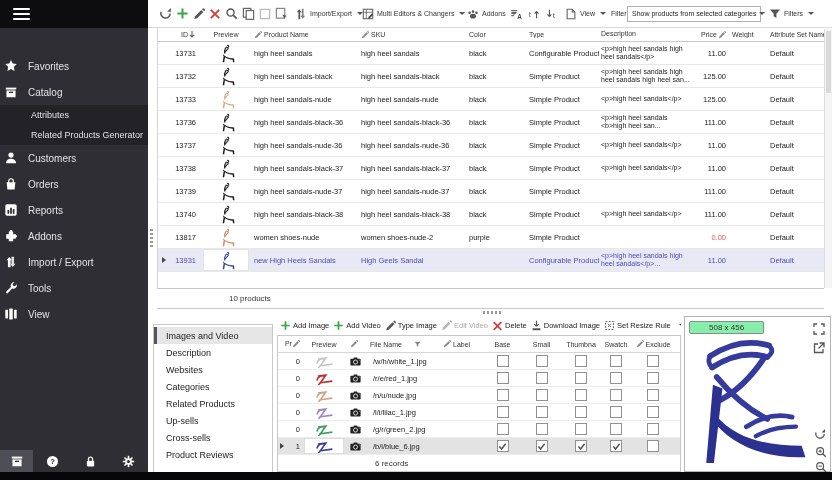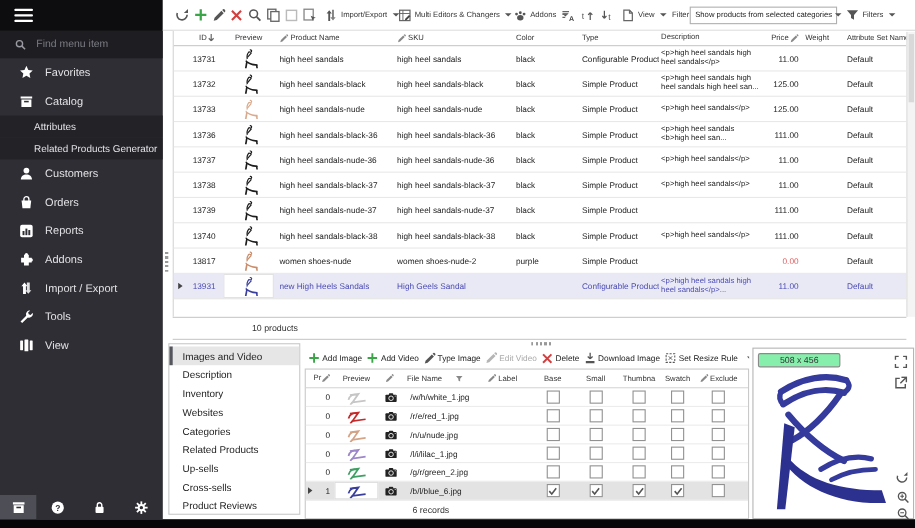--- a/index.html
+++ b/index.html
@@ -4,21 +4,21 @@
 <style>
 *{margin:0;padding:0;box-sizing:border-box}
 html,body{width:832px;height:480px;overflow:hidden}
 #app{position:relative;width:832px;height:480px;background:#fff;font-family:"Liberation Sans",sans-serif;color:#222}
 
 .sidebar{position:absolute;left:0;top:0;width:148px;height:472px;background:#2e2e34;color:#e3e3e6;overflow:hidden}
 .sb-top{height:28px;background:#0d0d10;display:flex;align-items:center;padding-left:13px}
 .burger i{display:block;width:17px;height:2.4px;background:#fff;margin:2.6px 0;border-radius:1px}
 .sb-search{height:25px;background:#1d1d22;display:flex;align-items:center;gap:9px;padding-left:13px;color:#7c7c84;font-size:9.5px}
 .sb-nav{position:absolute;top:53px;left:0;right:0}
-.sb-item{height:26px;display:flex;align-items:center;gap:9px;padding-left:16px;font-size:10px;white-space:nowrap}
+.sb-item{height:26px;display:flex;align-items:center;gap:9px;padding-left:3px;font-size:10px;white-space:nowrap}
 .sb-ico{width:16px;height:16px;display:flex;align-items:center;justify-content:center;flex:0 0 16px}
 .sb-sub{height:20px;display:flex;align-items:center;padding-left:31px;font-size:9px;background:#222227;position:relative;white-space:nowrap}
 .sb-sub.sel{background:#3e3e48}
 .sb-sub.sel::before{content:"";position:absolute;left:0;top:0;bottom:0;width:3px;background:#fff}
 .sb-bottom{position:absolute;left:0;top:450px;width:148px;height:22px;display:flex;align-items:stretch}
 .sb-bcell{flex:1;display:flex;align-items:center;justify-content:center}
 .sb-bcell.first{flex:0 0 33px;background:#4e4e56}
 .bstrip{position:absolute;left:0;top:472px;width:832px;height:8px;background:#060608}
 
 .toolbar{position:absolute;left:148px;top:0;width:684px;height:28px;background:#fff;border-bottom:1px solid #d9d9d9;font-size:7px;color:#333}
@@ -48,21 +48,21 @@
 .price-red{color:#e05c5c !important}
 .rowarrow{width:0;height:0;border-top:3.5px solid transparent;border-bottom:3.5px solid transparent;border-left:4.5px solid #444}
 .imgbox{background:#fff;border:1px solid #e2e2e2;width:46px;height:22px;display:flex;align-items:center;justify-content:center}
 .vscroll{position:absolute;left:824px;top:29px;width:8px;height:259px;background:#f4f4f4;border-left:1px solid #ddd}
 .vthumb{position:absolute;left:1px;top:2px;width:5px;height:62px;background:#d9d9d9}
 .pstatus{position:absolute;left:157px;top:288px;width:667px;height:21px;border-top:1px solid #c9c9c9;border-bottom:1px solid #c9c9c9;display:flex;align-items:center;font-size:8px;color:#333;background:#fff}
 .pstatus span{margin-left:72px}
 .vhandle{position:absolute;left:150px;top:229px;width:3px;height:18px;background:repeating-linear-gradient(#999 0 2px,transparent 2px 4px)}
 .hhandle{position:absolute;left:483px;top:311px;width:18px;height:3px;background:repeating-linear-gradient(90deg,#999 0 2px,transparent 2px 4px)}
 
-.tabs{position:absolute;left:153px;top:312px;width:120px;height:156px;border:1px solid #c9c9c9;background:#fff;font-size:9px;color:#222;padding-top:2px}
+.tabs{position:absolute;left:153px;top:324px;width:120px;height:156px;border:1px solid #c9c9c9;background:#fff;font-size:9px;color:#222;padding-top:2px}
 .tab{height:17px;display:flex;align-items:center;padding-left:12px;position:relative;white-space:nowrap}
 .tab.sel{background:#e6e6e6}
 .tab.sel::before{content:"";position:absolute;left:0;top:0;bottom:0;width:3px;background:#55555e}
 
 .imgbar{position:absolute;left:279px;top:316px;width:402px;height:19px;display:flex;align-items:center;font-size:7.5px;color:#222;gap:2px;overflow:hidden}
 .ibtn{display:flex;align-items:center;gap:2px;padding:0 1px;white-space:nowrap}
 .ibtn.dis{color:#aaa}
 .imgtable{position:absolute;left:277px;top:335px;width:404px;height:137px;border:1px solid #c9c9c9;background:#fff;font-size:7.5px}
 .ihead{display:flex;height:17px;border-bottom:1px solid #d6d6d6;align-items:center;font-size:7px;color:#333;white-space:nowrap}
 .irow{display:flex;height:17px;border-bottom:1px solid #ececec;align-items:center}
@@ -92,29 +92,20 @@
 
 <div id="app">
   <aside class="sidebar">
     <div class="sb-top">
       <span class="burger">
           <i></i>
           <i></i>
           <i></i>
         </span>
     </div>
-    <div class="sb-search">
-      <span class="tico">
-          <svg width="11" height="11" viewBox="0 0 14 14">
-            <circle cx="6" cy="6" r="3.6" fill="none" stroke="#9a9aa2" stroke-width="1.6"></circle>
-            <path d="M8.8 8.8L12.5 12.5" stroke="#9a9aa2" stroke-width="1.8"></path>
-          </svg>
-        </span>
-      <span>Find menu item</span>
-    </div>
     <nav class="sb-nav" id="sb-nav">
         <div class="sb-item">
           <span class="sb-ico">
             <svg width="14" height="14" viewBox="0 0 16 16">
               <path fill="#fff" d="M8 1l2 4.2 4.6.6-3.4 3.2.9 4.6L8 11.4 3.9 13.6l.9-4.6L1.4 5.8 6 5.2z"></path>
             </svg>
           </span>
           <span>Favorites</span>
         </div>
         <div class="sb-item">
@@ -683,21 +674,20 @@
     </div>
   <div class="pstatus">
       <span>10 products</span>
     </div>
   <div class="vhandle"></div>
   <div class="hhandle"></div>
 
   <div class="tabs" id="tabs">
       <div class="tab sel">Images and Video</div>
       <div class="tab">Description</div>
-      <div class="tab">Inventory</div>
       <div class="tab">Websites</div>
       <div class="tab">Categories</div>
       <div class="tab">Related Products</div>
       <div class="tab">Up-sells</div>
       <div class="tab">Cross-sells</div>
       <div class="tab">Product Reviews</div>
     </div>
 
   <div class="imgbar" id="imgbar">
       <div class="ibtn">

